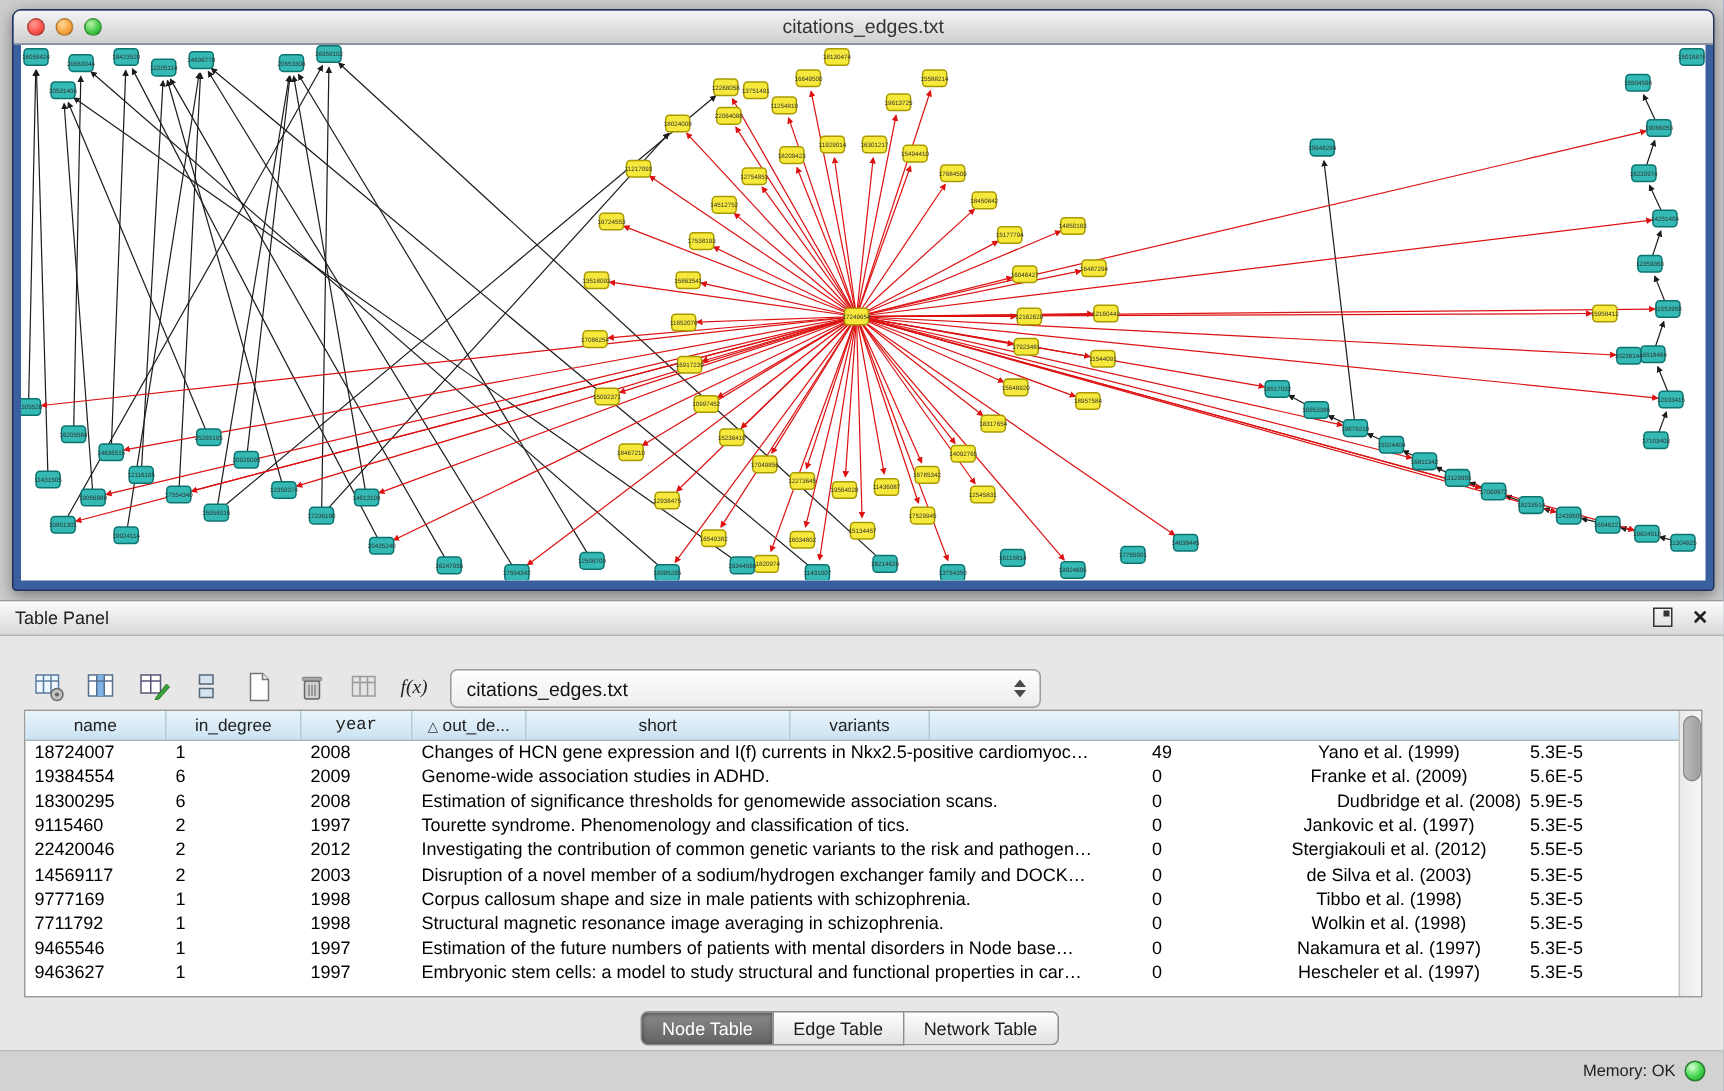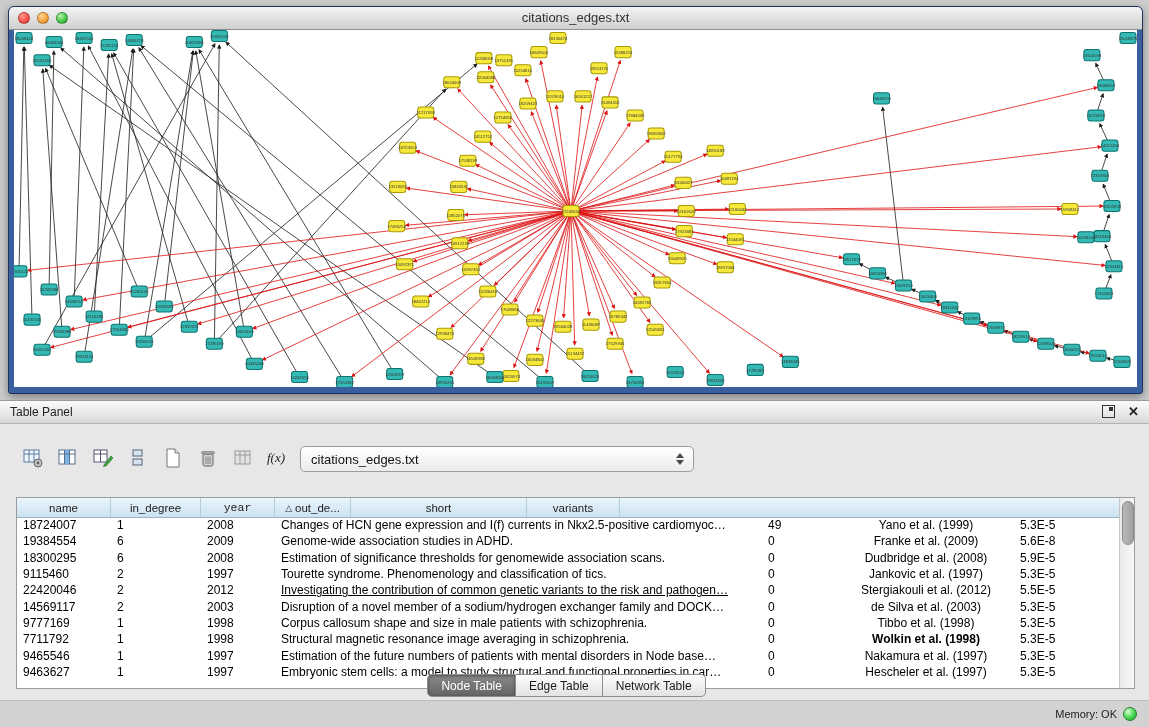--- a/index.html
+++ b/index.html
@@ -36,21 +36,21 @@
   .icon-btn{width:30px;height:30px;border:none;background:transparent;padding:2px;
     display:flex;align-items:center;justify-content:center;border-radius:4px;text-decoration:underline;}
   .combo{margin-left:14px;width:392px;height:24px;border:1px solid #9c9c9c;border-radius:5px;
     background:linear-gradient(#ffffff,#ececec);display:flex;align-items:center;position:relative;
     box-shadow:0 1px 1px rgba(255,255,255,.7) inset;}
   .combo-text{flex:1;font-size:13px;color:#111;padding-left:10px;}
   .combo-arrows{width:18px;display:flex;flex-direction:column;align-items:center;gap:2px;margin-right:4px;}
   .tri-up{width:0;height:0;border-left:4px solid transparent;border-right:4px solid transparent;border-bottom:5px solid #4a4a4a;}
   .tri-dn{width:0;height:0;border-left:4px solid transparent;border-right:4px solid transparent;border-top:5px solid #4a4a4a;}
 
-  .table-wrap{position:absolute;left:16px;top:96px;width:1117px;height:190px;background:#fff;
+  .table-wrap{position:absolute;left:16px;top:72px;width:1117px;height:190px;background:#fff;
     border:1px solid #9b9b9b;}
   .thead{display:flex;height:19px;background:linear-gradient(#eaf5fc,#cbe2f1);
     border-bottom:1px solid #9fb4c2;}
   .th{box-sizing:border-box;border-right:1px solid #b6c9d6;font-size:11.5px;color:#222;
     display:flex;align-items:center;justify-content:center;overflow:hidden;white-space:nowrap;}
   .sort-glyph{font-size:9px;margin-right:3px;color:#333;}
   .tbody{position:absolute;left:0;top:19px;right:15px;bottom:0;overflow:hidden;}
   .tr{display:flex;height:16.3px;align-items:center;}
   .td{box-sizing:border-box;padding:0 0 0 6px;font-size:12px;color:#000;overflow:hidden;
     white-space:nowrap;text-overflow:clip;}
@@ -799,45 +799,45 @@
           <div class="td center" style="width: 176px;">Yano et al. (1999)</div>
           <div class="td" style="width: 93px;">5.3E-5</div>
         </div>
         <div class="tr">
           <div class="td" style="width: 94px;">19384554</div>
           <div class="td" style="width: 90px;">6</div>
           <div class="td" style="width: 74px;">2009</div>
           <div class="td" style="width: 487px;">Genome-wide association studies in ADHD.</div>
           <div class="td" style="width: 76px;">0</div>
           <div class="td center" style="width: 176px;">Franke et al. (2009)</div>
-          <div class="td" style="width: 93px;">5.6E-8</div>
+          <div class="td" style="width: 93px;">5.6E-5</div>
         </div>
         <div class="tr">
           <div class="td" style="width: 94px;">18300295</div>
           <div class="td" style="width: 90px;">6</div>
           <div class="td" style="width: 74px;">2008</div>
           <div class="td" style="width: 487px;">Estimation of significance thresholds for genomewide association scans.</div>
           <div class="td" style="width: 76px;">0</div>
-          <div class="td center" style="width: 176px;">Dudbridge et al. (2008)</div>
+          <div class="td center" style="width: 176px; text-align: right;">Dudbridge et al. (2008)</div>
           <div class="td" style="width: 93px;">5.9E-5</div>
         </div>
         <div class="tr">
           <div class="td" style="width: 94px;">9115460</div>
           <div class="td" style="width: 90px;">2</div>
           <div class="td" style="width: 74px;">1997</div>
           <div class="td" style="width: 487px;">Tourette syndrome. Phenomenology and classification of tics.</div>
           <div class="td" style="width: 76px;">0</div>
           <div class="td center" style="width: 176px;">Jankovic et al. (1997)</div>
           <div class="td" style="width: 93px;">5.3E-5</div>
         </div>
         <div class="tr">
           <div class="td" style="width: 94px;">22420046</div>
           <div class="td" style="width: 90px;">2</div>
           <div class="td" style="width: 74px;">2012</div>
-          <div class="td" style="width: 487px; text-decoration: underline;">Investigating the contribution of common genetic variants to the risk and pathogen…</div>
+          <div class="td" style="width: 487px;">Investigating the contribution of common genetic variants to the risk and pathogen…</div>
           <div class="td" style="width: 76px;">0</div>
           <div class="td center" style="width: 176px;">Stergiakouli et al. (2012)</div>
           <div class="td" style="width: 93px;">5.5E-5</div>
         </div>
         <div class="tr">
           <div class="td" style="width: 94px;">14569117</div>
           <div class="td" style="width: 90px;">2</div>
           <div class="td" style="width: 74px;">2003</div>
           <div class="td" style="width: 487px;">Disruption of a novel member of a sodium/hydrogen exchanger family and DOCK…</div>
           <div class="td" style="width: 76px;">0</div>
@@ -852,21 +852,21 @@
           <div class="td" style="width: 76px;">0</div>
           <div class="td center" style="width: 176px;">Tibbo et al. (1998)</div>
           <div class="td" style="width: 93px;">5.3E-5</div>
         </div>
         <div class="tr">
           <div class="td" style="width: 94px;">7711792</div>
           <div class="td" style="width: 90px;">1</div>
           <div class="td" style="width: 74px;">1998</div>
           <div class="td" style="width: 487px;">Structural magnetic resonance image averaging in schizophrenia.</div>
           <div class="td" style="width: 76px;">0</div>
-          <div class="td center" style="width: 176px; font-weight: bold;">Wolkin et al. (1998)</div>
+          <div class="td center" style="width: 176px;">Wolkin et al. (1998)</div>
           <div class="td" style="width: 93px;">5.3E-5</div>
         </div>
         <div class="tr">
           <div class="td" style="width: 94px;">9465546</div>
           <div class="td" style="width: 90px;">1</div>
           <div class="td" style="width: 74px;">1997</div>
           <div class="td" style="width: 487px;">Estimation of the future numbers of patients with mental disorders in Node base…</div>
           <div class="td" style="width: 76px;">0</div>
           <div class="td center" style="width: 176px;">Nakamura et al. (1997)</div>
           <div class="td" style="width: 93px;">5.3E-5</div>

